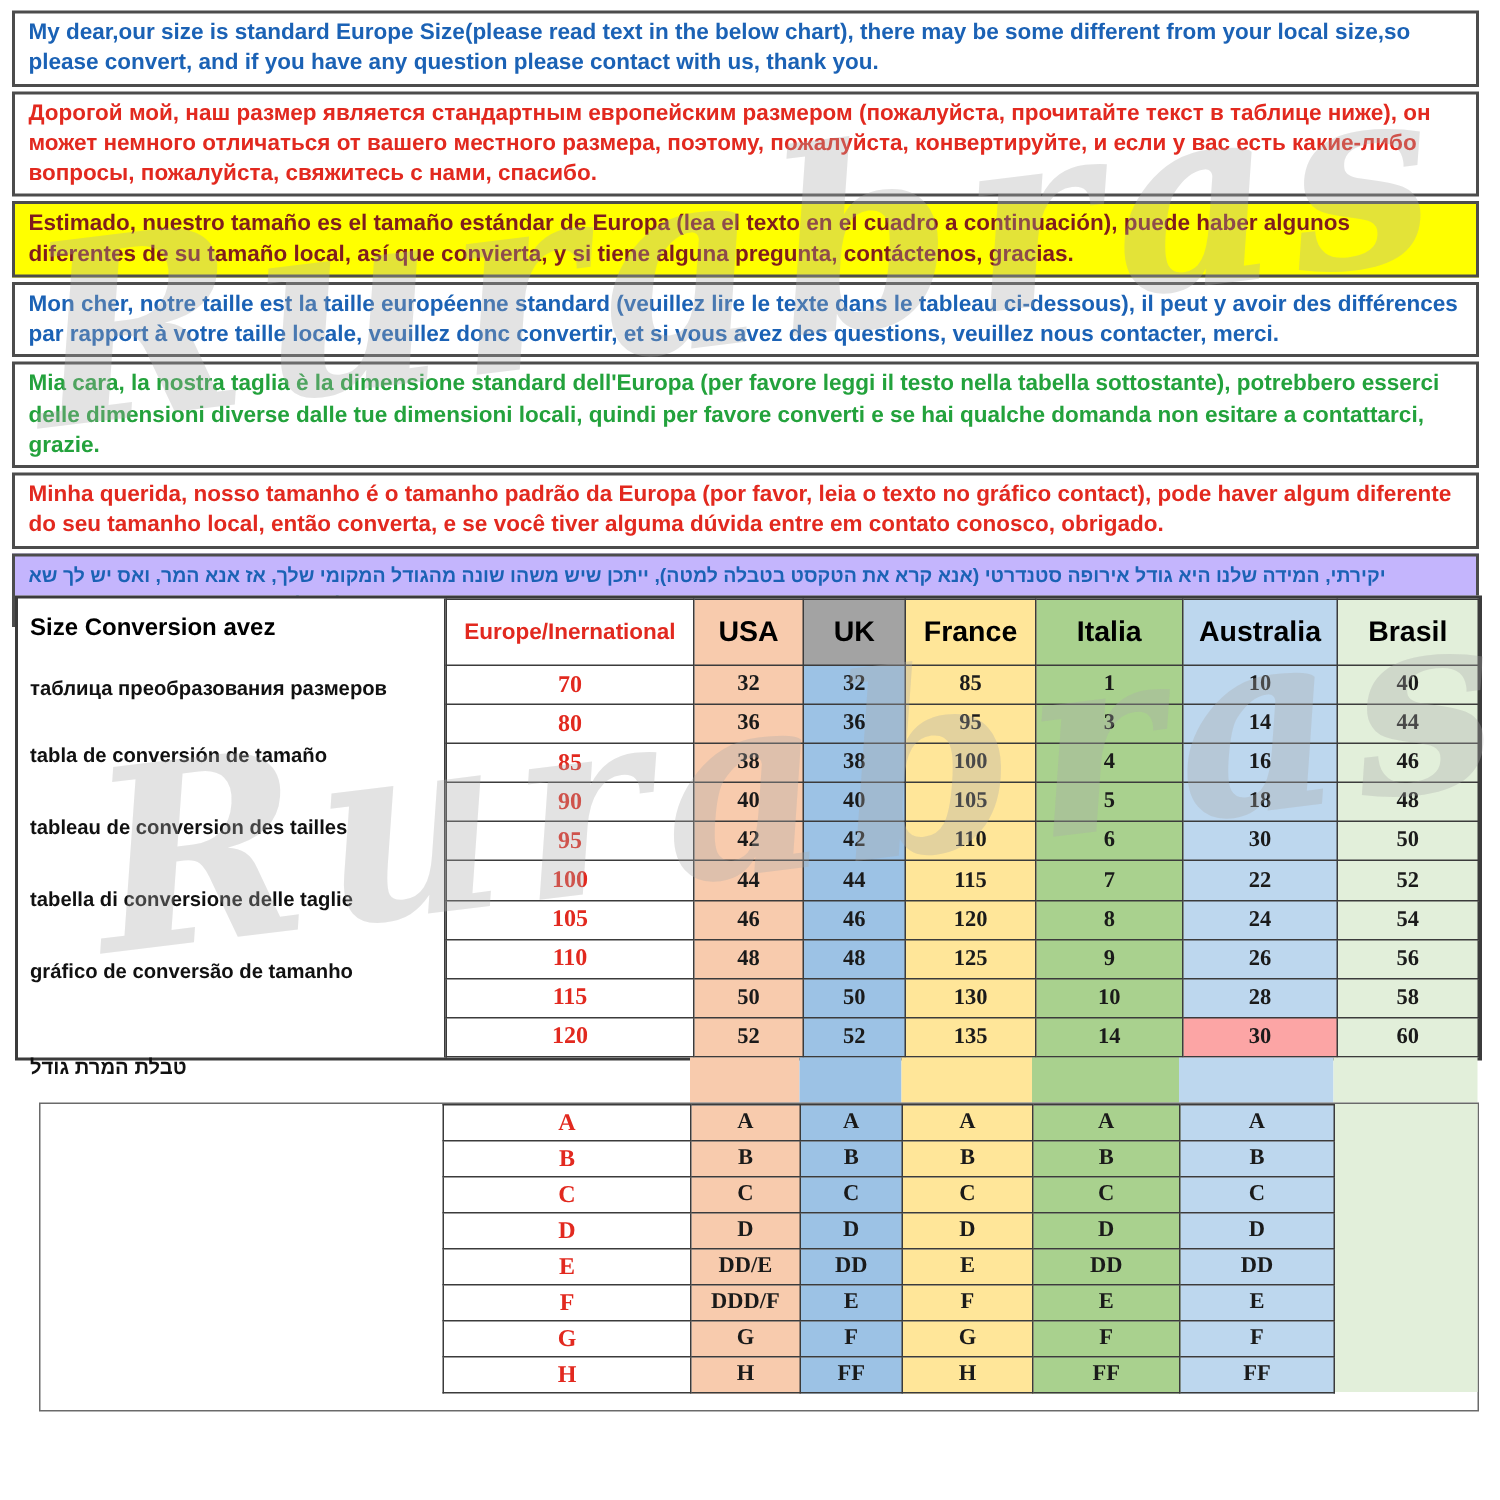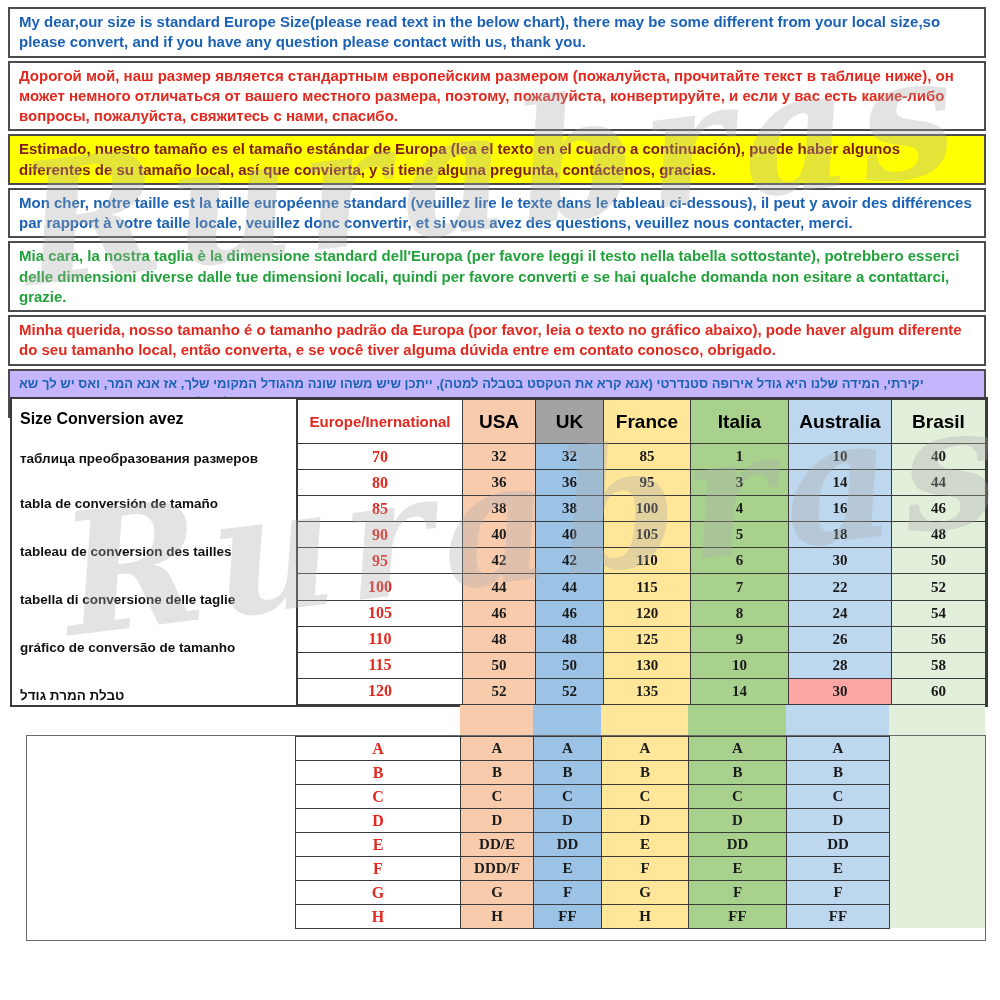--- a/index.html
+++ b/index.html
@@ -57,34 +57,34 @@
 
   <div class="watermark wm1">Rurabras</div>
   <div class="watermark wm2">Rurabras</div>
 
   <div class="notices">
     <div class="notice" style="color: rgb(27, 98, 181); background: rgb(255, 255, 255);">My dear,our size is standard Europe Size(please read text in the below chart), there may be some different from your local size,so please convert, and if you have any question please contact with us, thank you.</div>
     <div class="notice" style="color: rgb(226, 41, 31); background: rgb(255, 255, 255);">Дорогой мой, наш размер является стандартным европейским размером (пожалуйста, прочитайте текст в таблице ниже), он может немного отличаться от вашего местного размера, поэтому, пожалуйста, конвертируйте, и если у вас есть какие-либо вопросы, пожалуйста, свяжитесь с нами, спасибо.</div>
     <div class="notice" style="color: #7f1d1d; background: rgb(255, 255, 0);">Estimado, nuestro tamaño es el tamaño estándar de Europa (lea el texto en el cuadro a continuación), puede haber algunos diferentes de su tamaño local, así que convierta, y si tiene alguna pregunta, contáctenos, gracias.</div>
     <div class="notice" style="color: rgb(27, 98, 181); background: rgb(255, 255, 255);">Mon cher, notre taille est la taille européenne standard (veuillez lire le texte dans le tableau ci-dessous), il peut y avoir des différences par rapport à votre taille locale, veuillez donc convertir, et si vous avez des questions, veuillez nous contacter, merci.</div>
     <div class="notice" style="color: rgb(35, 162, 60); background: rgb(255, 255, 255);">Mia cara, la nostra taglia è la dimensione standard dell'Europa (per favore leggi il testo nella tabella sottostante), potrebbero esserci delle dimensioni diverse dalle tue dimensioni locali, quindi per favore converti e se hai qualche domanda non esitare a contattarci, grazie.</div>
-    <div class="notice" style="color: rgb(226, 41, 31); background: rgb(255, 255, 255);">Minha querida, nosso tamanho é o tamanho padrão da Europa (por favor, leia o texto no gráfico abaixo), pode haver algum diferente do seu tamanho local, então converta, e se você tiver alguma dúvida entre em contato conosco, obrigado.</div>
+    <div class="notice" style="color: rgb(226, 41, 31); background: rgb(255, 255, 255);">Minha querida, nosso tamanho é o tamanho padrão da Europa (por favor, leia o texto no gráfico contact), pode haver algum diferente do seu tamanho local, então converta, e se você tiver alguma dúvida entre em contato conosco, obrigado.</div>
     <div class="notice he" style="color: rgb(27, 98, 181); background: #c4b5fd;">אש ךל שי סאו ,רמה אנא זא ,ךלש ימוקמה לדוגהמ הנוש והשמ שיש ןכתיי ,(הטמל הלבטב טסקטה תא ארק אנא) יטרדנטס הפוריא לדוג איה ונלש הדימה ,יתריקי
 .הדות ,רשק ונתיא רוצ אנא יהשלכ הל</div>
   </div>
 
   <div class="t1">
     <div class="t1-labels" id="t1-labels">
       <div class="corner">Size Conversion avez</div>
     <div class="rlabel" style="top: 52px;">таблица преобразования размеров</div>
         <div class="rlabel" style="top: 97px;">tabla de conversión de tamaño</div>
         <div class="rlabel" style="top: 145px;">tableau de conversion des tailles</div>
         <div class="rlabel" style="top: 193px;">tabella di conversione delle taglie</div>
         <div class="rlabel" style="top: 241px;">gráfico de conversão de tamanho</div>
-        <div class="rlabel heb" style="top: 289px;">לדוג תרמה תלבט</div>
+        <div class="rlabel heb" style="top: 305px;">לדוג תרמה תלבט</div>
       </div>
     <div class="t1-grid">
       <table>
         <colgroup>
           <col style="width:165px">
             <col style="width:73px">
             <col style="width:68px">
           <col style="width:87px">
             <col style="width:98px">
             <col style="width:103px">

